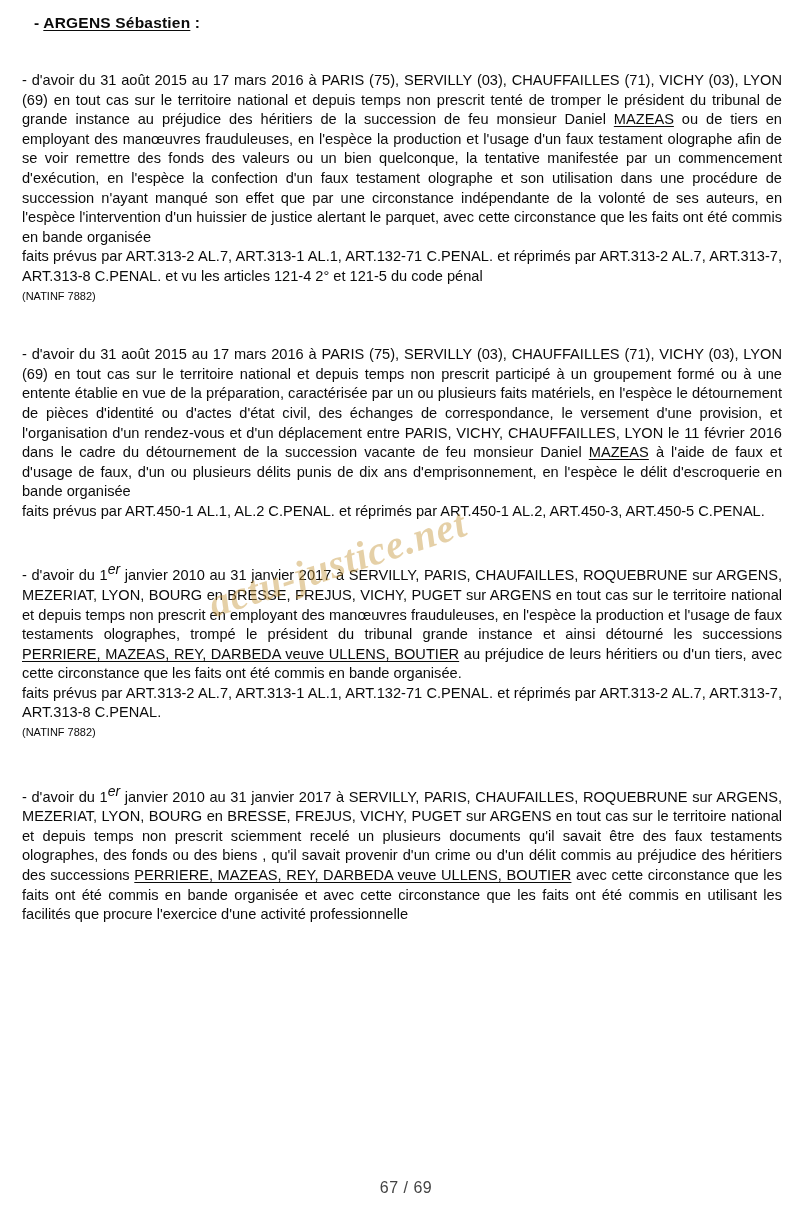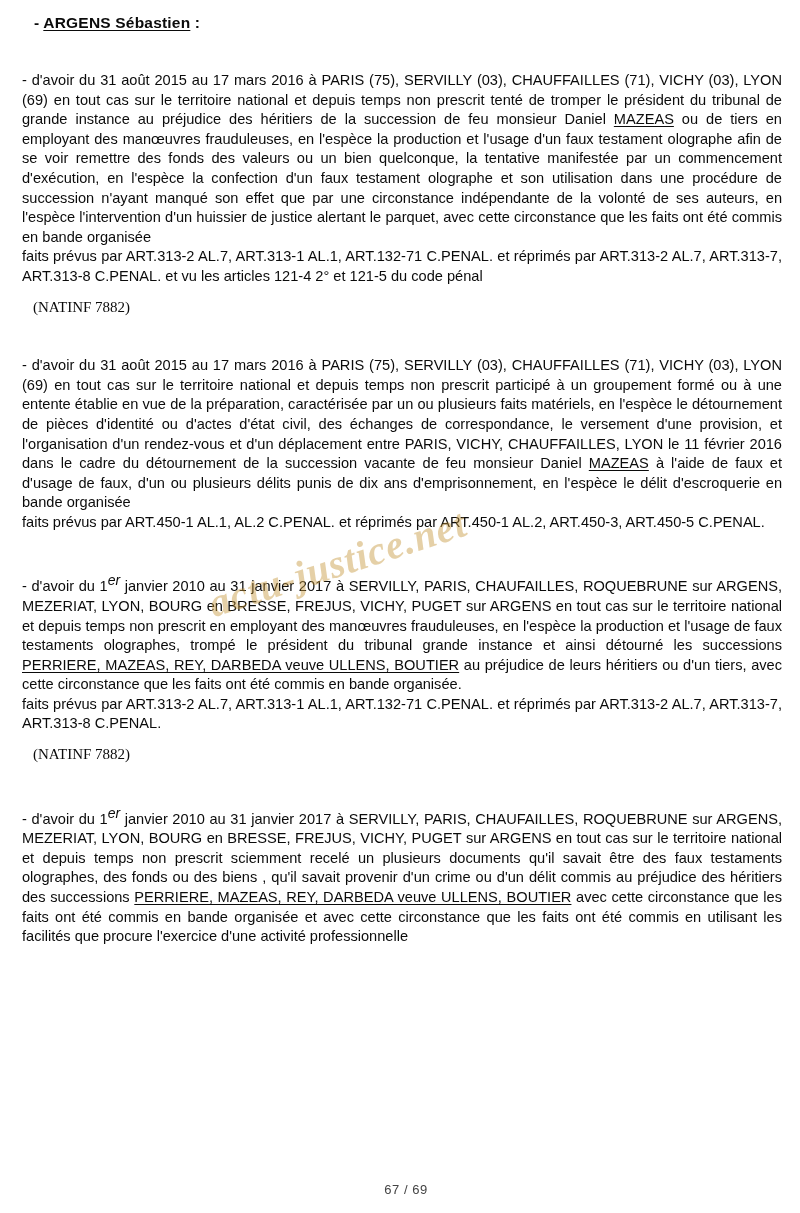--- a/index.html
+++ b/index.html
@@ -50,37 +50,36 @@
     margin-top: 39px;
   }
   .u {
     text-decoration: underline;
     text-underline-offset: 2px;
   }
   .tight {
     margin-top: 0;
   }
   .natinf {
-    font-size: 15px;
+    font-size: 11px;
     line-height: 19.6px;
-    margin: 11px;
-    font-family: Liberation Serif, serif;
+    margin: 0;
   }
   .sup {
     font-size: 14px;
     vertical-align: super;
     font-style: italic;
   }
   .footer {
     position: absolute;
     left: 12px;
     right: 0;
     bottom: 16px;
     text-align: center;
-    font-size: 13px;
+    font-size: 16px;
     color: #444;
     letter-spacing: 0.5px;
   }
   .watermark {
     position: absolute;
     left: 215px;
     top: 520px;
     width: 380px;
     height: 140px;
     transform: rotate(-18deg);

